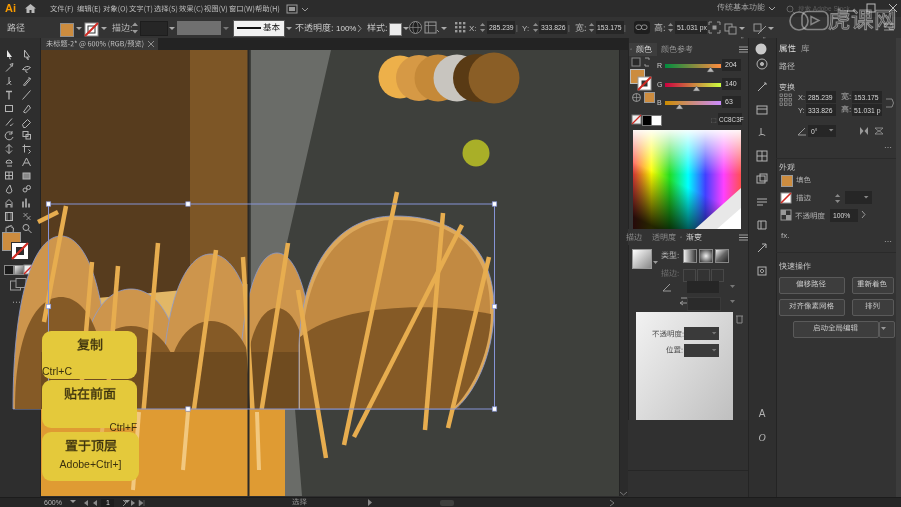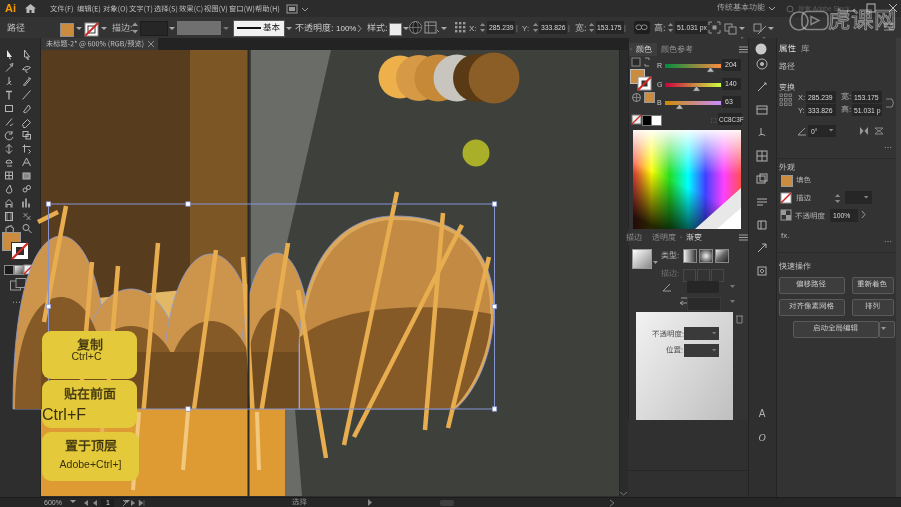--- a/index.html
+++ b/index.html
@@ -712,22 +712,22 @@
     <rect x="16" y="5.5" width="26" height="18" rx="5.5" fill="none" stroke="rgba(215,215,215,0.5)" stroke-width="1.6"></rect>
     <path d="M25 10.5l8 4-8 4z" fill="none" stroke="rgba(215,215,215,0.5)" stroke-width="1.4"></path>
   </svg>
 <svg class="a" style="left:828px;top:7.5px" width="71" height="26">
     <path d="M2.9 5.6V10.9C2.9 13.8 2.7 17.8 0.9 20.7C1.3 20.8 2.1 21.3 2.4 21.6C4.3 18.5 4.6 14.1 4.6 10.9V7H10.2V8.9L5.6 9.3L5.7 10.6L10.2 10.2V10.8C10.2 12.5 10.8 12.9 13.3 12.9C13.8 12.9 17.7 12.9 18.2 12.9C20 12.9 20.6 12.4 20.8 10.4C20.3 10.3 19.7 10.1 19.3 9.8C19.2 11.3 19.1 11.5 18.1 11.5C17.2 11.5 14 11.5 13.3 11.5C12 11.5 11.7 11.4 11.7 10.8V10L17.6 9.5L17.4 8.2L11.7 8.7V7H18.9C18.7 7.7 18.5 8.4 18.2 8.9L19.7 9.4C20.2 8.5 20.7 7.1 21.1 5.9L19.9 5.5L19.6 5.6H11.8V4.1H19.5V2.7H11.8V0.9H10.2V5.6ZM8.2 14V16.3C8.2 17.8 7.5 19.2 4 20.3C4.3 20.5 4.8 21.3 5 21.6C8.9 20.4 9.8 18.3 9.8 16.3V15.5H13.9V19C13.9 20.7 14.4 21.2 16.2 21.2C16.6 21.2 18.6 21.2 19 21.2C20.5 21.2 21 20.5 21.1 17.7C20.7 17.6 20 17.3 19.7 17.1C19.6 19.4 19.5 19.7 18.8 19.7C18.4 19.7 16.7 19.7 16.4 19.7C15.6 19.7 15.5 19.6 15.5 19V14Z M25.2 2.3C26.3 3.4 27.7 4.9 28.3 5.8L29.5 4.6C28.9 3.7 27.4 2.3 26.3 1.3ZM24 7.9V9.5H27.1V17.1C27.1 18.3 26.4 19.2 25.9 19.6C26.2 19.8 26.7 20.4 27 20.7C27.3 20.2 27.8 19.8 31.5 16.6C31.3 16.3 31.1 15.7 30.9 15.3L28.7 17V7.9ZM31.8 1.9V10.7H36.7V12.6H30.6V14.1H35.8C34.4 16.3 32 18.4 29.8 19.4C30.2 19.7 30.7 20.3 31 20.7C33.1 19.5 35.3 17.3 36.7 15V21.6H38.4V14.9C39.9 17.1 41.9 19.3 43.7 20.5C44 20.1 44.5 19.5 44.9 19.2C43 18.1 40.8 16.1 39.4 14.1H44.5V12.6H38.4V10.7H43.1V1.9ZM33.4 6.9H36.8V9.3H33.4ZM38.4 6.9H41.5V9.3H38.4ZM33.4 3.3H36.8V5.6H33.4ZM38.4 3.3H41.5V5.6H38.4Z M50.4 7.7C51.4 9 52.5 10.4 53.5 11.9C52.6 14.3 51.4 16.3 49.9 17.8C50.2 18 50.9 18.5 51.2 18.8C52.5 17.3 53.6 15.5 54.5 13.4C55.2 14.4 55.9 15.4 56.3 16.3L57.4 15.2C56.8 14.2 56.1 13 55.2 11.7C55.8 9.8 56.3 7.8 56.6 5.6L55.1 5.4C54.8 7.1 54.5 8.7 54.1 10.2C53.2 9 52.3 7.8 51.4 6.8ZM56.9 7.8C57.9 9 59 10.5 60 11.9C59 14.4 57.8 16.5 56.2 18C56.6 18.2 57.2 18.7 57.5 18.9C58.9 17.5 60.1 15.7 60.9 13.5C61.7 14.8 62.4 16 62.8 16.9L64 16C63.5 14.8 62.6 13.3 61.6 11.7C62.2 9.9 62.6 7.9 63 5.6L61.5 5.4C61.2 7.1 60.9 8.7 60.5 10.2C59.7 9 58.8 7.9 58 6.9ZM48 2.2V21.6H49.7V3.9H64.9V19.4C64.9 19.8 64.7 19.9 64.3 19.9C63.9 19.9 62.4 19.9 60.9 19.9C61.2 20.3 61.5 21.1 61.6 21.5C63.6 21.6 64.8 21.5 65.6 21.2C66.3 21 66.6 20.4 66.6 19.4V2.2Z" fill="none" stroke="rgba(218,218,218,0.55)" stroke-width="1.05"></path>
   </svg>
 <div class="a" style="left:42px;top:331px;width:95px;height:48px;background:#e4c93b;border-radius:9px"></div>
 <svg class="a" style="left:76.5px;top:338px" width="28" height="18">
     <path fill="#3b300e" d="M3.7 5.7H9.8V6.6H3.7ZM3.7 4.2H9.8V5H3.7ZM2.8 3.5V7.3H4.2C3.5 8.3 2.3 9.2 1.2 9.8C1.4 9.9 1.8 10.3 1.9 10.4C2.4 10.1 3 9.7 3.5 9.3C4 9.8 4.7 10.3 5.5 10.7C3.9 11.2 2.1 11.5 0.4 11.6C0.6 11.8 0.8 12.2 0.8 12.5C2.8 12.3 4.8 11.9 6.6 11.2C8.2 11.9 10 12.2 12 12.4C12.1 12.1 12.3 11.7 12.5 11.5C10.8 11.4 9.2 11.2 7.7 10.8C8.9 10.2 10 9.4 10.6 8.5L10 8.1L9.9 8.1H4.7C4.9 7.9 5.1 7.6 5.3 7.3L5.2 7.3H10.8V3.5ZM3.5 0.5C2.9 1.8 1.7 3 0.6 3.8C0.8 4 1.1 4.4 1.2 4.5C1.9 4 2.6 3.4 3.2 2.6H11.7V1.8H3.8C4 1.5 4.2 1.1 4.4 0.8ZM9.1 8.9C8.4 9.5 7.6 10 6.6 10.4C5.6 10 4.8 9.5 4.2 8.9Z M21.8 1.7V8.9H22.7V1.7ZM24.1 0.7V11.1C24.1 11.3 24 11.4 23.8 11.4C23.6 11.4 22.9 11.4 22.1 11.4C22.2 11.7 22.4 12.2 22.4 12.4C23.4 12.4 24.1 12.4 24.5 12.2C24.9 12.1 25.1 11.8 25.1 11.1V0.7ZM14.8 0.8C14.6 2.1 14.1 3.4 13.5 4.3C13.8 4.4 14.2 4.5 14.4 4.6C14.6 4.3 14.8 3.8 15.1 3.3H16.8V4.7H13.6V5.6H16.8V6.9H14.2V11.4H15.1V7.8H16.8V12.5H17.7V7.8H19.5V10.4C19.5 10.6 19.5 10.6 19.3 10.6C19.2 10.6 18.7 10.6 18.2 10.6C18.3 10.8 18.4 11.2 18.5 11.5C19.2 11.5 19.7 11.4 20 11.3C20.3 11.1 20.4 10.9 20.4 10.5V6.9H17.7V5.6H20.9V4.7H17.7V3.3H20.3V2.4H17.7V0.6H16.8V2.4H15.4C15.5 1.9 15.7 1.5 15.8 1Z" stroke="#3b300e" stroke-width="0.4"></path>
   </svg>
-<div class="a" style="left:42px;top:350px;width:89px;text-align:center;font-size:10.5px;color:#3b300e">Ctrl+C</div>
+<div class="a" style="left:42px;top:365px;width:89px;text-align:left;font-size:10.5px;color:#3b300e">Ctrl+C</div>
 <div class="a" style="left:42px;top:380px;width:95px;height:48px;background:#e4c93b;border-radius:9px"></div>
 <svg class="a" style="left:63.5px;top:387px" width="54" height="18">
     <path fill="#3b300e" d="M2.9 3V6.6C2.9 8.2 2.7 10.6 0.5 11.9C0.7 12 0.9 12.3 1.1 12.5C3.5 11 3.8 8.5 3.8 6.6V3ZM3.5 9.8C4 10.5 4.6 11.5 4.9 12.1L5.6 11.6C5.3 11 4.7 10.1 4.2 9.4ZM1.1 1.2V9.1H1.9V2.1H4.7V9.1H5.6V1.2ZM6.3 6.8V12.5H7.2V11.9H11.2V12.4H12.1V6.8H9.3V4H12.5V3.1H9.3V0.5H8.4V6.8ZM7.2 10.9V7.7H11.2V10.9Z M18.1 0.5C17.9 1.2 17.7 1.9 17.4 2.5H13.8V3.5H17C16.1 5.1 15 6.7 13.5 7.7C13.7 7.9 13.9 8.4 14 8.6C14.5 8.2 15.1 7.8 15.5 7.3V12.4H16.5V6.1C17.1 5.3 17.6 4.4 18.1 3.5H25.2V2.5H18.5C18.7 1.9 18.9 1.4 19.1 0.8ZM20.8 4.1V6.7H17.8V7.6H20.8V11.3H17.3V12.2H25.2V11.3H21.7V7.6H24.7V6.7H21.7V4.1Z M33.9 4.8V10.1H34.8V4.8ZM36.5 4.4V11.3C36.5 11.5 36.4 11.5 36.2 11.5C36 11.5 35.3 11.5 34.5 11.5C34.6 11.8 34.8 12.2 34.9 12.4C35.9 12.4 36.5 12.4 36.9 12.3C37.3 12.1 37.5 11.8 37.5 11.3V4.4ZM35.4 0.5C35.1 1.1 34.6 1.9 34.2 2.6H30.3L30.9 2.3C30.7 1.8 30.1 1.1 29.6 0.5L28.7 0.8C29.2 1.4 29.7 2.1 29.9 2.6H26.7V3.5H38.3V2.6H35.3C35.7 2 36.1 1.4 36.4 0.8ZM31.3 7.5V8.8H28.4V7.5ZM31.3 6.8H28.4V5.5H31.3ZM27.5 4.6V12.4H28.4V9.6H31.3V11.3C31.3 11.5 31.3 11.6 31.1 11.6C30.9 11.6 30.3 11.6 29.7 11.6C29.8 11.8 29.9 12.2 30 12.4C30.9 12.4 31.4 12.4 31.8 12.3C32.2 12.1 32.3 11.9 32.3 11.4V4.6Z M44.1 7.1H46.8V8.6H44.1ZM44.1 6.3V4.9H46.8V6.3ZM44.1 9.4H46.8V10.9H44.1ZM39.8 1.4V2.3H44.8C44.7 2.8 44.5 3.5 44.4 4H40.4V12.5H41.3V11.8H49.7V12.5H50.6V4H45.4L45.9 2.3H51.3V1.4ZM41.3 10.9V4.9H43.2V10.9ZM49.7 10.9H47.7V4.9H49.7Z" stroke="#3b300e" stroke-width="0.4"></path>
   </svg>
-<div class="a" style="left:42px;top:406px;width:95px;text-align:left;font-size:16px;color:#3b300e">Ctrl+F</div>
+<div class="a" style="left:42px;top:422px;width:95px;text-align:right;font-size:10px;color:#3b300e">Ctrl+F</div>
 <div class="a" style="left:42px;top:432px;width:97px;height:49px;background:#e4c93b;border-radius:9px"></div>
 <svg class="a" style="left:64.5px;top:439px" width="54" height="18">
     <path fill="#3b300e" d="M8.5 1.7H10.7V2.9H8.5ZM5.4 1.7H7.6V2.9H5.4ZM2.5 1.7H4.5V2.9H2.5ZM2.5 5.9V11.4H0.7V12.1H12.3V11.4H10.5V5.9H6.4L6.6 5.1H12V4.4H6.8L6.9 3.6H11.6V1H1.5V3.6H5.9L5.8 4.4H0.9V5.1H5.7L5.5 5.9ZM3.4 11.4V10.6H9.5V11.4ZM3.4 7.9H9.5V8.6H3.4ZM3.4 7.3V6.6H9.5V7.3ZM3.4 9.2H9.5V10H3.4Z M14.6 1.4V2.4H19.1V5.7H13.7V6.7H19.1V11C19.1 11.3 19 11.4 18.7 11.4C18.4 11.4 17.4 11.4 16.4 11.4C16.5 11.7 16.7 12.1 16.8 12.4C18.1 12.4 19 12.4 19.4 12.2C19.9 12.1 20.1 11.8 20.1 11V6.7H25.3V5.7H20.1V2.4H24.4V1.4Z M34.6 5V7.6C34.6 9 34.4 10.7 31.2 11.7C31.4 11.9 31.7 12.3 31.8 12.5C35 11.2 35.6 9.3 35.6 7.6V5ZM35.2 10.3C36.1 10.9 37.3 11.9 37.9 12.5L38.5 11.8C37.9 11.2 36.8 10.2 35.8 9.6ZM32.2 3.3V9.4H33.1V4.2H37V9.4H38V3.3H35L35.5 2H38.5V1.1H31.7V2H34.4C34.3 2.4 34.2 2.9 34.1 3.3ZM26.6 1.4V2.4H28.7V10.8C28.7 11 28.6 11 28.4 11C28.2 11.1 27.5 11.1 26.7 11C26.9 11.3 27 11.8 27.1 12C28.1 12 28.7 12 29.1 11.8C29.5 11.7 29.7 11.4 29.7 10.8V2.4H31.4V1.4Z M43 5.5V6.4H50.3V5.5ZM41.7 2H49.5V3.5H41.7ZM40.7 1.1V5C40.7 7 40.6 9.9 39.4 12C39.6 12.1 40.1 12.3 40.3 12.5C41.5 10.3 41.7 7.1 41.7 5V4.4H50.5V1.1ZM42.7 12.3C43.1 12.1 43.8 12.1 49.4 11.7C49.6 12 49.8 12.3 49.9 12.6L50.8 12.2C50.4 11.4 49.5 10 48.8 9L47.9 9.3C48.3 9.8 48.6 10.4 49 10.9L43.9 11.2C44.6 10.5 45.3 9.6 45.9 8.6H51.3V7.7H42.1V8.6H44.7C44.1 9.6 43.4 10.5 43.2 10.8C42.9 11.1 42.6 11.3 42.4 11.4C42.5 11.6 42.7 12.1 42.7 12.3Z" stroke="#3b300e" stroke-width="0.4"></path>
   </svg>
 <div class="a" style="left:42px;top:458px;width:97px;text-align:center;font-size:10.5px;color:#3b300e">Adobe+Ctrl+]</div>
 </body></html>

